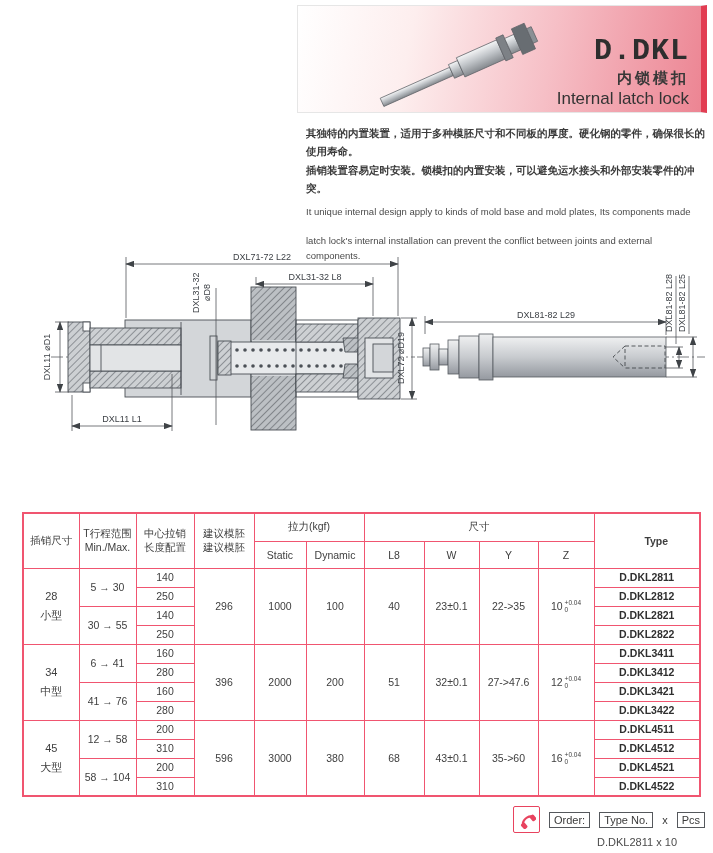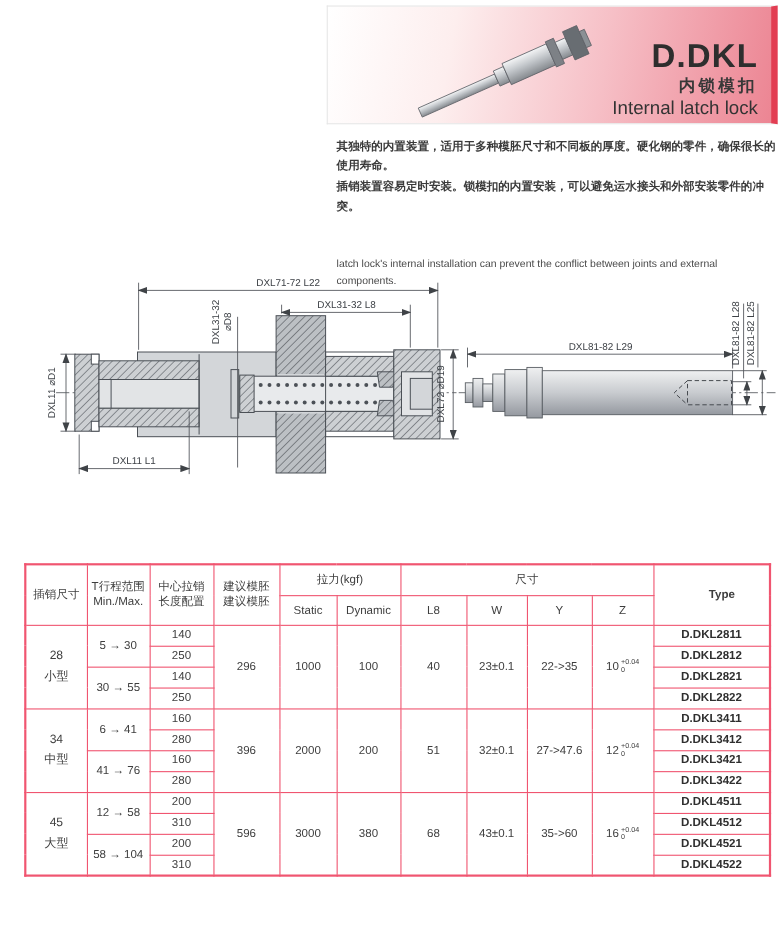--- a/index.html
+++ b/index.html
@@ -12,21 +12,21 @@
   html,body{background:#fff;}
   body{font-family:"Liberation Sans",sans-serif;color:var(--ink);}
   .page{position:relative;width:713px;height:853px;background:#fff;overflow:hidden;}
 
   
   .banner{position:absolute;left:297px;top:5px;width:410px;height:108px;
     background:linear-gradient(100deg,#ffffff 0%,#fdeeee 28%,#f6bfc6 62%,#ec8593 100%);
     border:1px solid #e6e6e6;border-right:6px solid #e23d52;}
   .banner .product{position:absolute;left:62px;top:8px;}
   .banner-text{position:absolute;right:12px;top:30px;text-align:right;}
-  .banner-model{font-size:30px;font-weight:bold;color:#2e2e2e;line-height:1.05;letter-spacing:1px;}
+  .banner-model{font-size:30px;font-weight:bold;color:#2e2e2e;line-height:1.05;letter-spacing:1px;font-family:Liberation Mono, monospace;}
   .banner-zh{font-size:15px;font-weight:bold;color:#383838;letter-spacing:3px;margin-top:1px;}
   .banner-en{font-size:17px;font-weight:normal;color:#333;margin-top:1px;}
 
   
   .description{position:absolute;left:306px;top:124px;width:402px;}
   .desc-zh{font-size:10.5px;font-weight:600;line-height:1.75;color:#3a3a3a;}
   .desc-en{font-size:9.5px;line-height:1.55;color:#4a4a4a;margin-top:7px;}
 
   
   .drawing{position:absolute;left:13px;top:240px;width:713px;height:235px;}
@@ -92,21 +92,21 @@
       <div class="banner-en">Internal latch lock</div>
     </div>
   </header>
 
   <section class="description">
     <p class="desc-zh">
       <span>其独特的内置装置，适用于多种模胚尺寸和不同板的厚度。硬化钢的零件，确保很长的使用寿命。</span><br>
       <span>插销装置容易定时安装。锁模扣的内置安装，可以避免运水接头和外部安装零件的冲突。</span>
     </p>
     <p class="desc-en">
-      <br>
+      <span>It unique internal design apply to kinds of mold base and  mold plates, Its components made</span><br>
       <br>
       <span>latch lock's internal installation can prevent the conflict between  joints and external components.</span>
     </p>
   </section>
 
   <section class="drawing">
     <svg width="713" height="235" viewBox="0 0 713 235">
       <defs>
         <pattern id="hatch" patternUnits="userSpaceOnUse" width="5" height="5" patternTransform="rotate(45)">
           <rect width="5" height="5" fill="#cdd0d3"></rect>
@@ -405,14 +405,32 @@
           <td class="c-type">D.DKL4521</td>
         </tr>
         <tr>
           <td>310</td>
           <td class="c-type">D.DKL4522</td>
         </tr>
       </tbody>
     </table>
   </section>
 
+  <footer class="order-footer">
+    <div class="order-row">
+      <span class="phone-box">
+        <svg width="19" height="19" viewBox="0 0 24 24">
+          <g transform="rotate(-42 12 12)" fill="#e8435f">
+            <rect x="1.5" y="12" width="6" height="8" rx="2"></rect>
+            <rect x="16.5" y="12" width="6" height="8" rx="2"></rect>
+            <path d="M3 15 C 3 7, 21 7, 21 15 L 17.5 15 C 17.5 10.5, 6.5 10.5, 6.5 15 Z"></path>
+          </g>
+        </svg>
+      </span>
+      <span class="obox">Order:</span>
+      <span class="obox">Type No.</span>
+      <span class="ox">x</span>
+      <span class="obox">Pcs</span>
+    </div>
+    <div class="order-example">D.DKL2811 x 10</div>
+  </footer>
 
 </div>
 
 </body></html>

